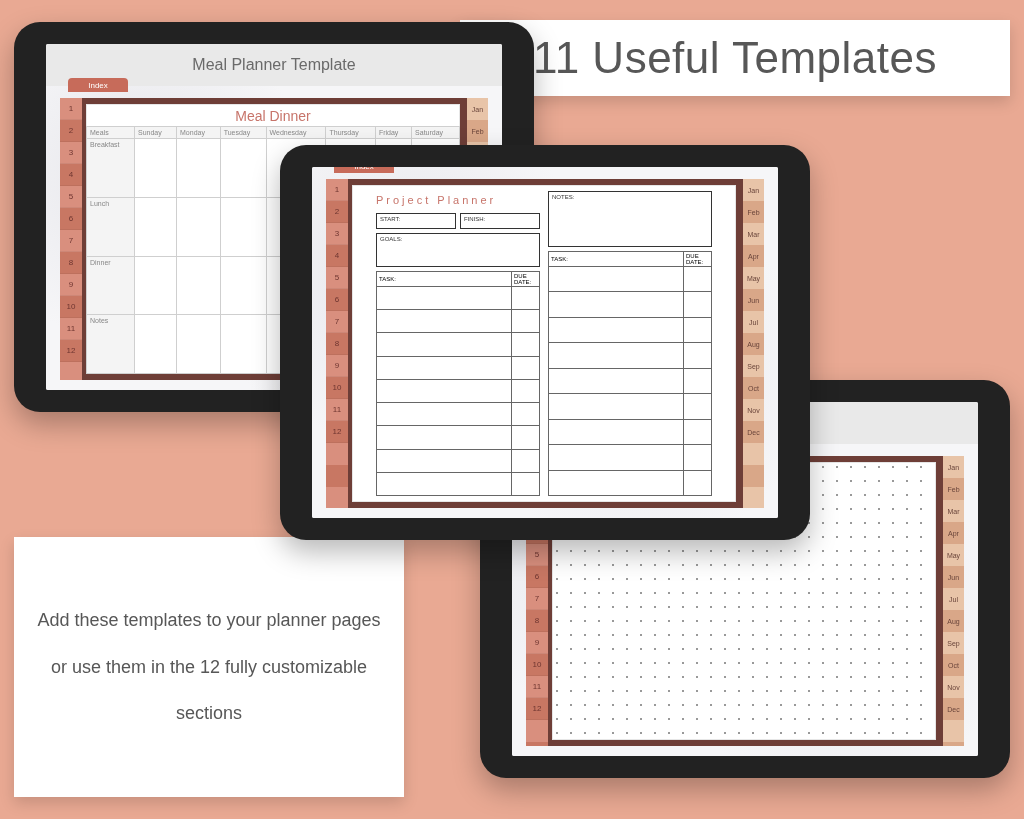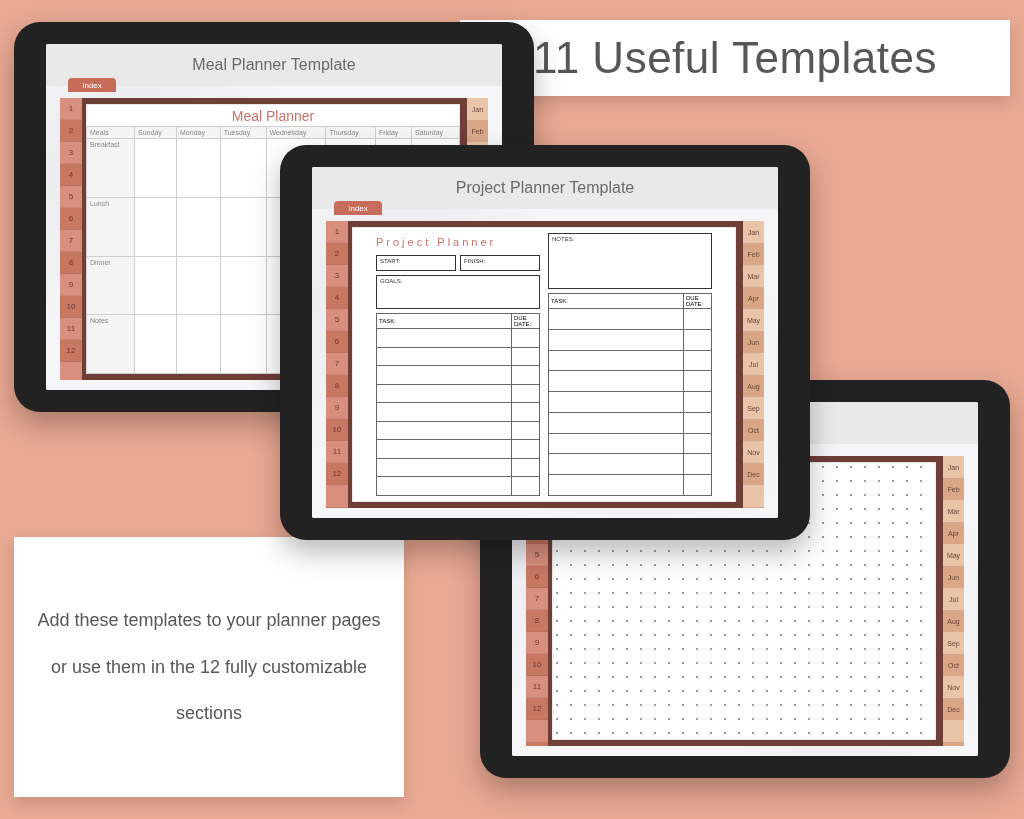--- a/index.html
+++ b/index.html
@@ -145,21 +145,21 @@
     margin: 6px 4px;
     position: relative;
     display: flex;
     flex-direction: column;
     box-shadow: 0 0 0 1px #e6e6e6 inset;
   }
   .index-tab {
     position: absolute;
     top: -8px;
     left: 22px;
-    width: 48px;
+    width: 60px;
     height: 14px;
     background: #c76b5a;
     border-radius: 4px 4px 0 0;
     font-size: 8px;
     color: #fff;
     display:flex;align-items:center;justify-content:center;
   }
 
   
   .meal-title {
@@ -267,21 +267,21 @@
             <span>5</span>
             <span>6</span>
             <span>7</span>
             <span>8</span>
             <span>9</span>
             <span>10</span>
             <span>11</span>
             <span>12</span>
           </div>
         <div class="page">
-          <div class="meal-title">Meal Planner</div>
+          <div class="meal-title">Meal Dinner</div>
           <table class="meal">
             <thead>
                 <tr id="meal-head">
                   <th>Meals</th>
                   <th>Sunday</th>
                   <th>Monday</th>
                   <th>Tuesday</th>
                   <th>Wednesday</th>
                   <th>Thursday</th>
                   <th>Friday</th>
@@ -346,21 +346,20 @@
             <span>Nov</span>
             <span>Dec</span>
           </div>
       </div>
     </div>
   </div>
 </div>
 
 <div class="ipad project">
   <div class="screen">
-    <div class="titlebar">Project Planner Template</div>
     <div class="canvas">
       <div class="index-tab">Index</div>
       <div class="planner">
         <div class="numstrip" id="numstrip-2">
             <span>1</span>
             <span>2</span>
             <span>3</span>
             <span>4</span>
             <span>5</span>
             <span>6</span>

